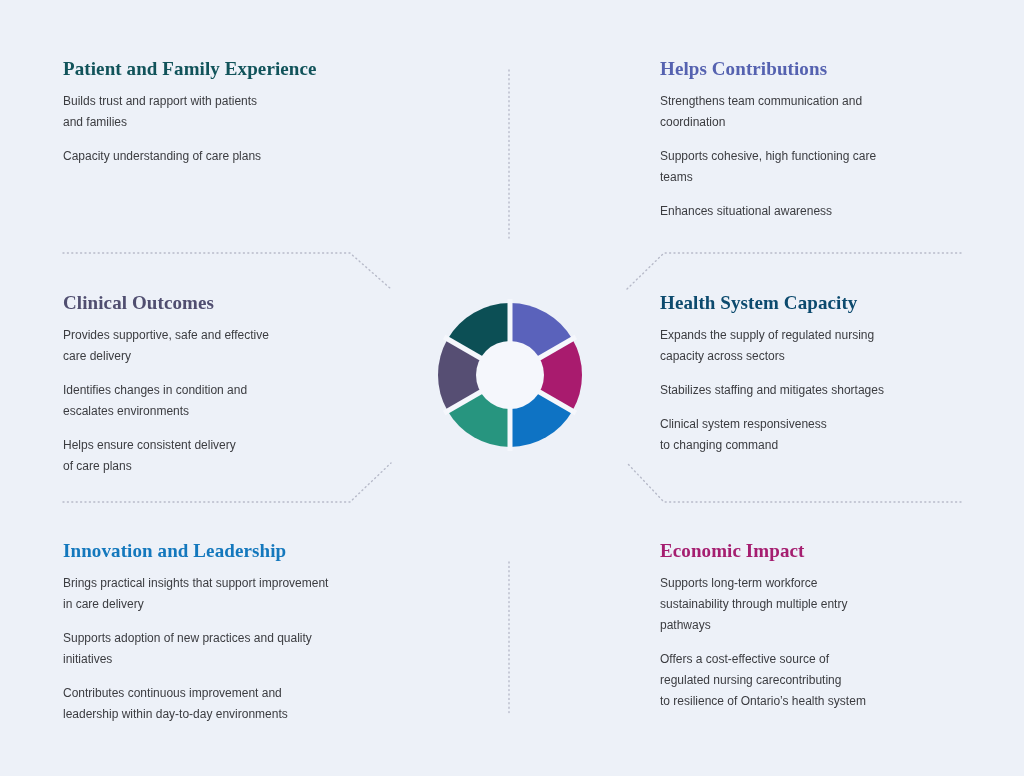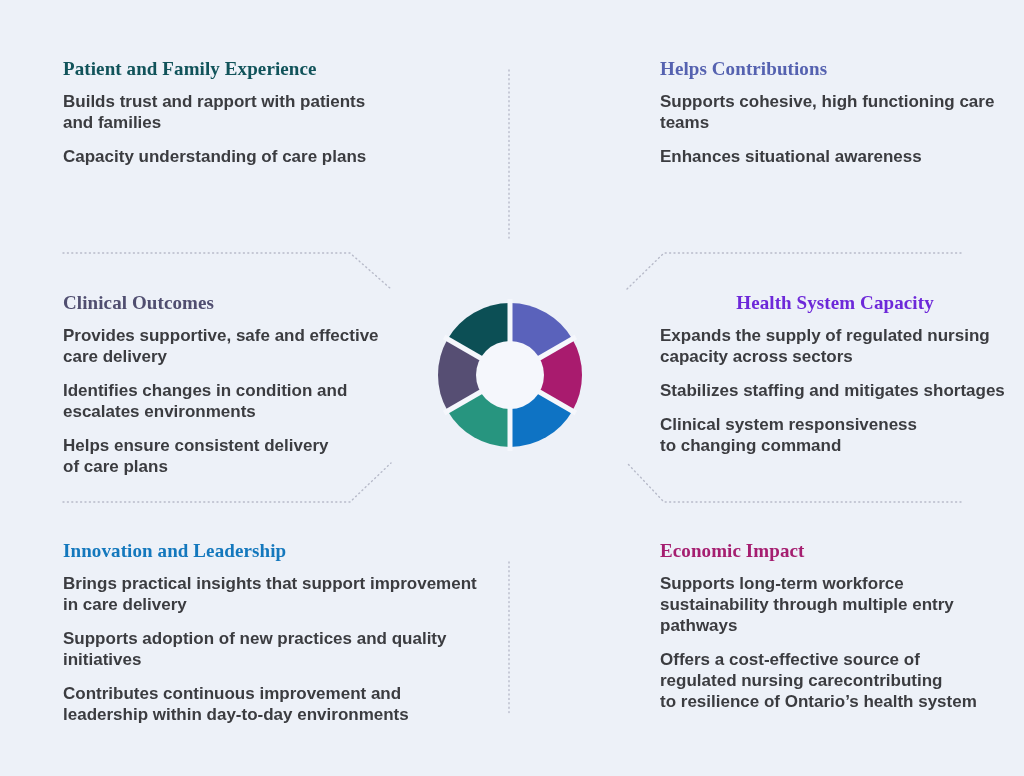--- a/index.html
+++ b/index.html
@@ -16,25 +16,24 @@
   .sec h2{
     margin:0 0 11px 0;
     font-family:"Liberation Serif", serif;
     font-weight:700;
     font-size:19px;
     line-height:1.15;
     letter-spacing:.1px;
   }
   .sec p{
     margin:0 0 13px 0;
-    font-size:17px;
+    font-size:12px;
     line-height:21px;
     color:#3b3c40;
     white-space:pre-line;
-    font-weight:bold;
   }
 </style>
 </head>
 <body>
 
 <div class="canvas" style="background-color: rgb(237, 241, 248);">
 
   <svg class="overlay" width="1024" height="776" viewBox="0 0 1024 776">
     <g fill="none" stroke-width="1.4" stroke-linecap="round" stroke-dasharray="1 3.4" id="divider-group" stroke="#b7bac9">
       <polyline points="63,253 350,253 391,289"></polyline>
@@ -64,37 +63,39 @@
 
   <section class="sec" style="left:63px;top:58px;width:440px">
     <h2 style="color: rgb(17, 83, 90);">Patient and Family Experience</h2>
     <p>Builds trust and rapport with patients
 and families</p>
     <p>Capacity understanding of care plans</p>
   </section>
 
   <section class="sec" style="left:660px;top:58px;width:350px">
     <h2 style="color: rgb(85, 98, 176);">Helps Contributions</h2>
+    <p>Strengthens team communication and
+coordination</p>
     <p>Supports cohesive, high functioning care
 teams</p>
     <p>Enhances situational awareness</p>
   </section>
 
   <section class="sec" style="left:63px;top:292px;width:440px">
     <h2 style="color: rgb(80, 78, 112);">Clinical Outcomes</h2>
     <p>Provides supportive, safe and effective
 care delivery</p>
     <p>Identifies changes in condition and
 escalates environments</p>
     <p>Helps ensure consistent delivery
 of care plans</p>
   </section>
 
   <section class="sec" style="left:660px;top:292px;width:350px">
-    <h2 style="color: #6d28d9; text-align: center;">Health System Capacity</h2>
+    <h2 style="color: #0c4a6e;">Health System Capacity</h2>
     <p>Expands the supply of regulated nursing
 capacity across sectors</p>
     <p>Stabilizes staffing and mitigates shortages</p>
     <p>Clinical system responsiveness
 to changing command</p>
   </section>
 
   <section class="sec" style="left:660px;top:540px;width:355px">
     <h2 style="color: rgb(165, 30, 112);">Economic Impact</h2>
     <p>Supports long-term workforce

